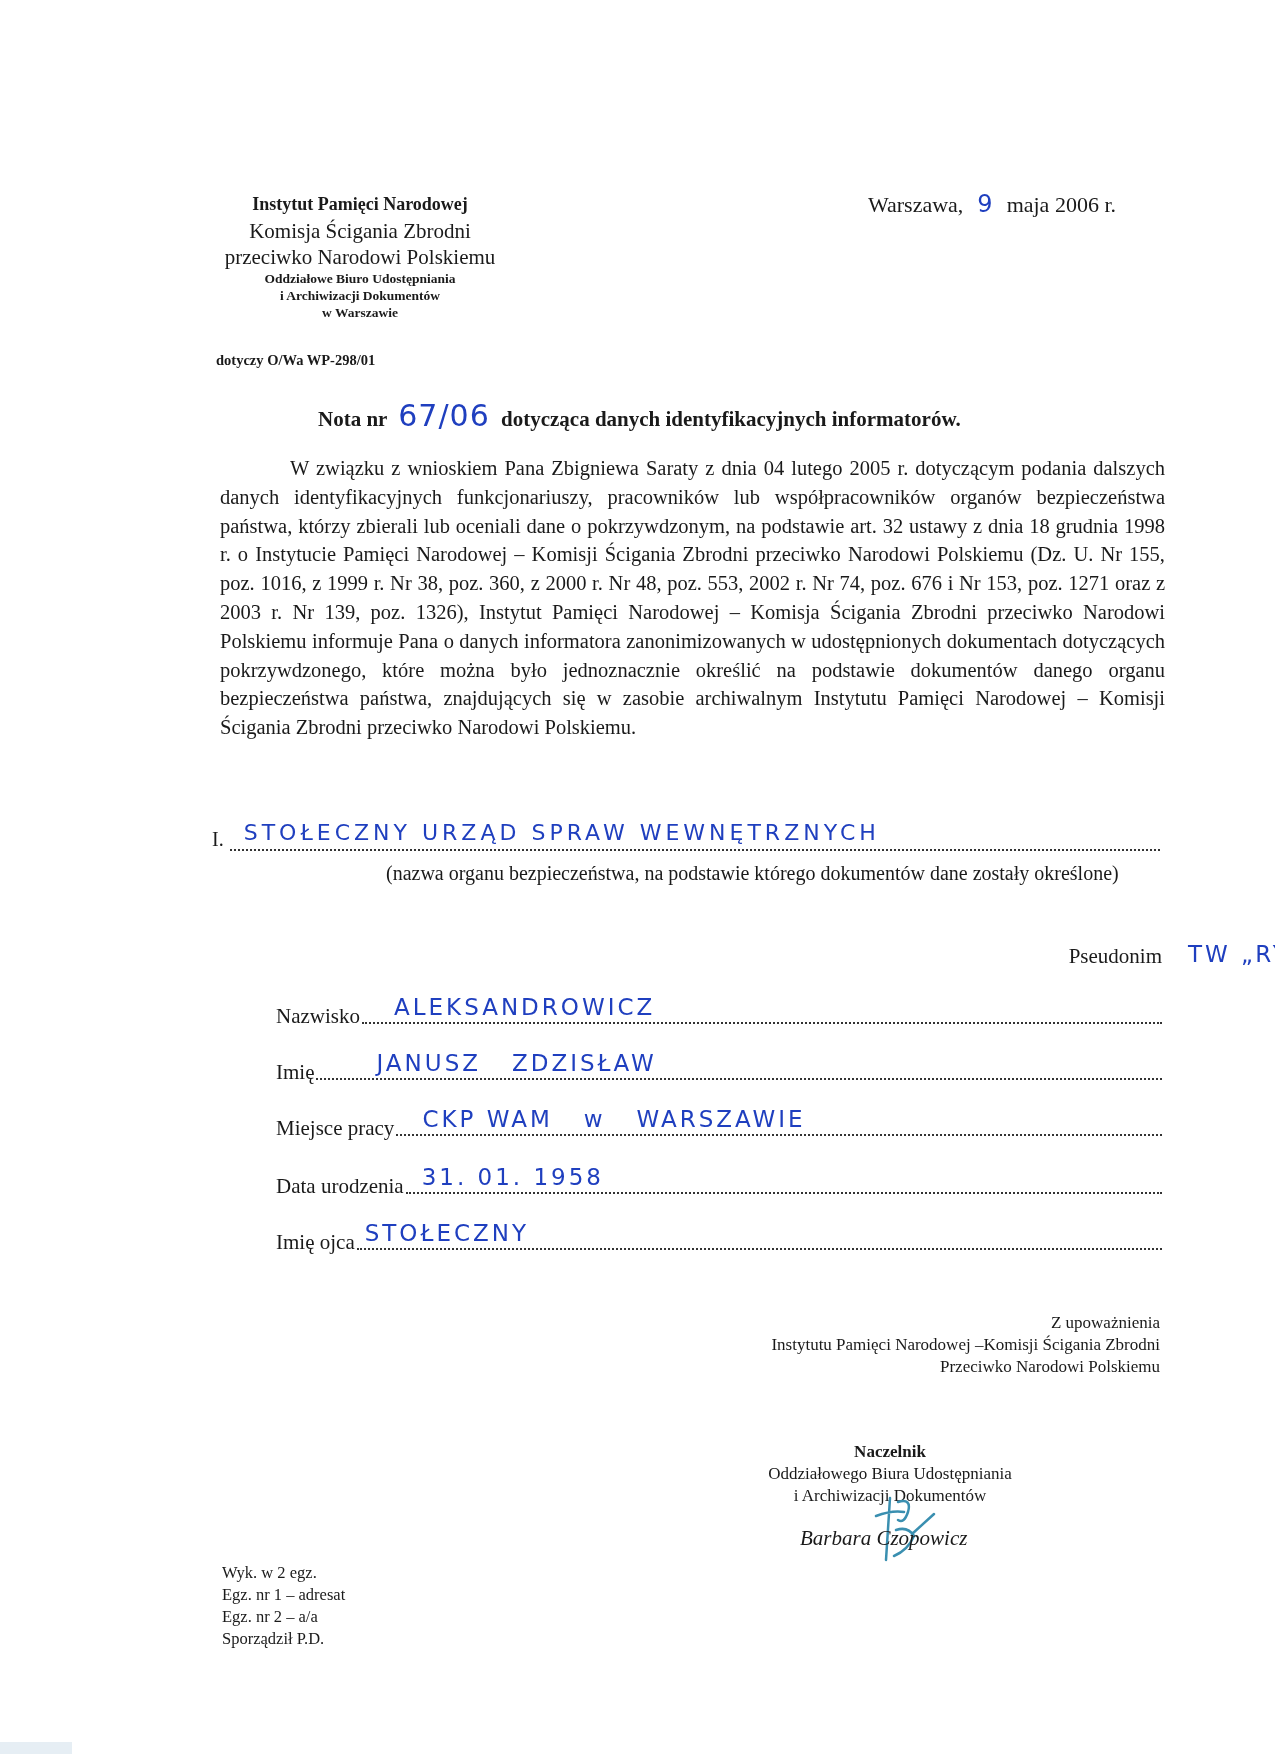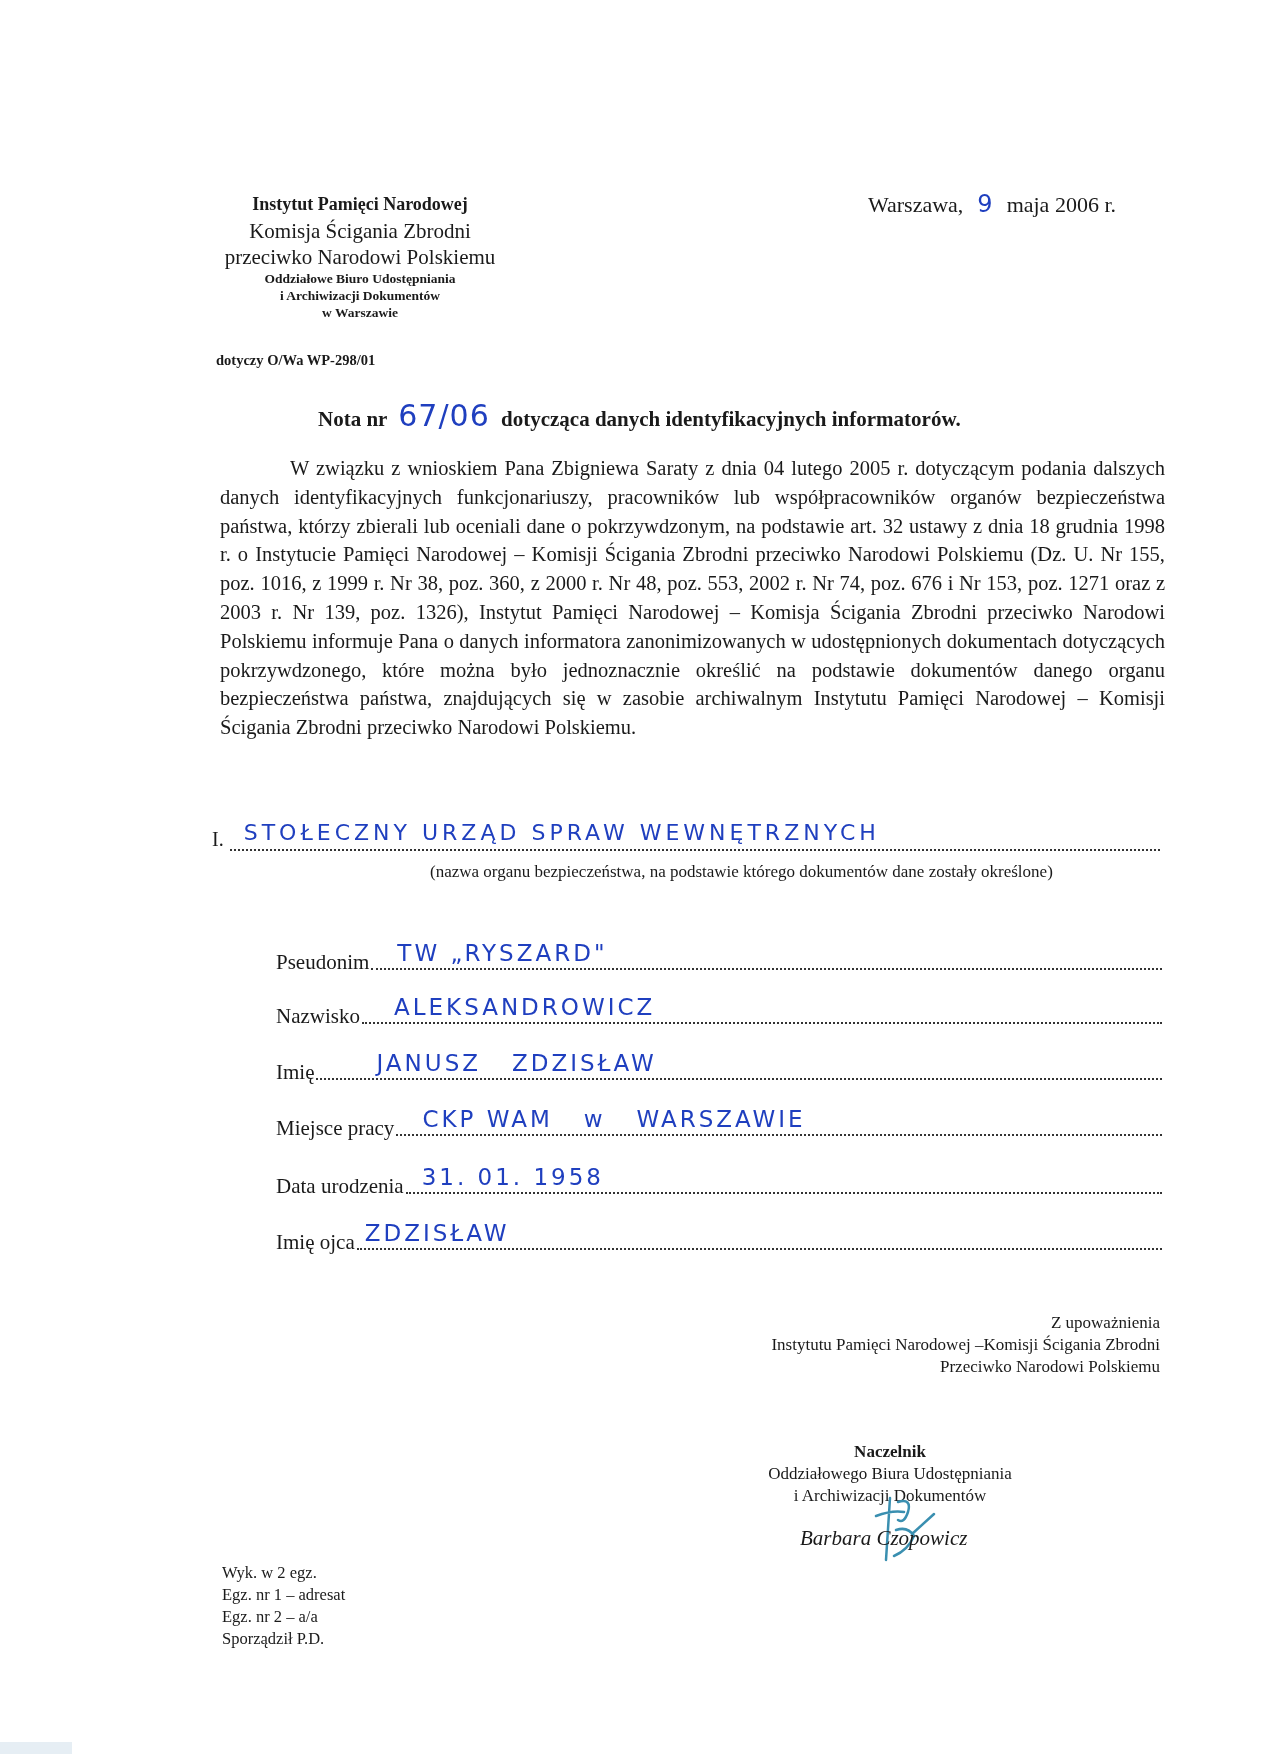--- a/index.html
+++ b/index.html
@@ -22,21 +22,21 @@
   .title { left: 318px; top: 398px; font-size: 21px; font-weight: bold; }
   .title .hand { font-size: 30px; font-weight: normal; padding: 0 6px; letter-spacing: 1px; }
   .body-text {
     left: 220px; top: 454px; width: 945px; font-size: 20.5px; line-height: 28.8px;
     text-align: justify;
   }
   .body-text p { margin: 0; text-indent: 70px; }
   .organ-row { left: 212px; top: 825px; width: 948px; display: flex; align-items: flex-end; font-size: 20px; }
   .organ-row .dots { flex: 1; border-bottom: 2px dotted #333; position: relative; height: 24px; margin-left: 6px; }
   .organ-row .dots .hand { position: absolute; left: 14px; bottom: 4px; font-size: 22px; letter-spacing: 4px; white-space: nowrap; }
-  .organ-caption { left: 386px; top: 862px; font-size: 17px; margin-left: 44px; }
+  .organ-caption { left: 386px; top: 862px; font-size: 20px; }
   .field { left: 276px; width: 886px; display: flex; align-items: flex-end; font-size: 21px; }
   .field .lbl { white-space: nowrap; }
   .field .dots { flex: 1; border-bottom: 2px dotted #333; position: relative; height: 24px; margin-left: 2px; margin-bottom: 5px; }
   .field .dots .hand { position: absolute; bottom: 2px; font-size: 23px; white-space: nowrap; }
   .sign-block { left: 640px; top: 1312px; width: 520px; text-align: right; font-size: 17px; line-height: 22px; }
   .chief { left: 730px; top: 1432px; width: 320px; text-align: center; font-size: 17px; line-height: 22px; margin-top: 9px; }
   .chief .bold { font-weight: bold; }
   .signer { left: 800px; top: 1526px; font-size: 21px; font-style: italic; }
   .sig-scribble { left: 868px; top: 1490px; }
   .footer { left: 222px; top: 1562px; font-size: 16.5px; line-height: 22px; }
@@ -71,21 +71,21 @@
 </div>
 
 <div class="abs organ-row">
   <span>I.</span>
   <span class="dots">
     <span class="hand">STOŁECZNY URZĄD SPRAW WEWNĘTRZNYCH</span>
   </span>
 </div>
 <div class="abs organ-caption">(nazwa organu bezpieczeństwa, na podstawie którego dokumentów dane zostały określone)</div>
 
-<div class="abs field" style="top:944px;">
+<div class="abs field" style="top:944px;flex-direction:column;">
   <span class="lbl">Pseudonim</span>
   <span class="dots">
     <span class="hand" style="left:26px;">TW „RYSZARD"</span>
   </span>
 </div>
 <div class="abs field" style="top:998px;">
   <span class="lbl">Nazwisko</span>
   <span class="dots">
     <span class="hand" style="left:32px;">ALEKSANDROWICZ</span>
   </span>
@@ -104,21 +104,21 @@
 </div>
 <div class="abs field" style="top:1168px;">
   <span class="lbl">Data urodzenia</span>
   <span class="dots">
     <span class="hand" style="left:16px;">31. 01. 1958</span>
   </span>
 </div>
 <div class="abs field" style="top:1224px;">
   <span class="lbl">Imię ojca</span>
   <span class="dots">
-    <span class="hand" style="left:8px;">ZDZISŁAW</span>
+    <span class="hand" style="left:8px;">STOŁECZNY</span>
   </span>
 </div>
 
 <div class="abs sign-block">
   <div>Z upoważnienia</div>
   <div>Instytutu Pamięci Narodowej –Komisji Ścigania Zbrodni</div>
   <div>Przeciwko Narodowi Polskiemu</div>
 </div>
 
 <div class="abs chief">

